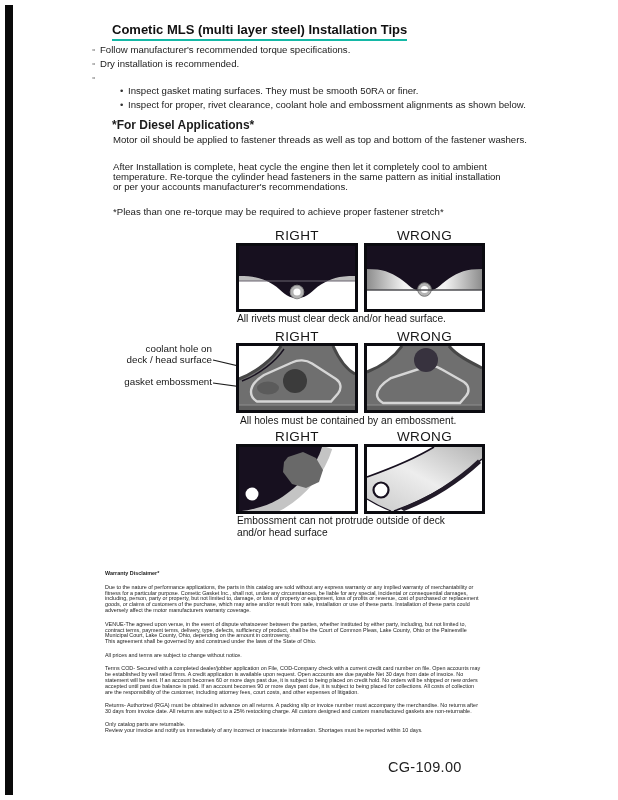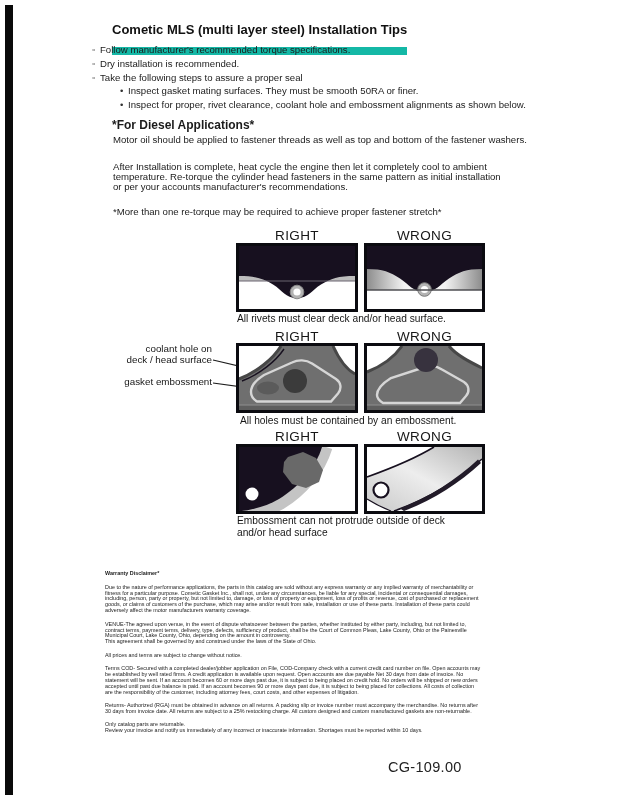--- a/index.html
+++ b/index.html
@@ -4,21 +4,21 @@
 <style>
   html,body{margin:0;padding:0;}
   body{width:618px;height:800px;position:relative;background:#ffffff;
        font-family:"Liberation Sans","DejaVu Sans",sans-serif;color:#1b1b1b;overflow:hidden;}
   .abs{position:absolute;}
   .nowrap div{white-space:nowrap;}
 
   #scan-bar{left:5px;top:5px;width:8px;height:790px;background:#0a0a0a;}
 
   #doc-title{left:112px;top:22px;font-size:13px;font-weight:bold;color:#111;
-             border-bottom:8px solid #14b8a6;padding-bottom:10px;white-space:nowrap;}
+             border-bottom:2px solid #14b8a6;padding-bottom:2px;white-space:nowrap;}
 
   #bullet-list{left:92px;top:43px;font-size:9.6px;line-height:13.8px;}
   .b-row{display:flex;white-space:nowrap;}
   .b-row .mk{width:8px;color:#333;}
   .b-row.sub{margin-left:28px;}
 
   #diesel-heading{left:112px;top:118px;font-size:12px;font-weight:bold;white-space:nowrap;}
   .para{font-size:9.6px;line-height:10.2px;}
   #diesel-p1{left:113px;top:135px;}
   #diesel-p2{left:113px;top:162px;}
@@ -51,42 +51,41 @@
   <div class="b-row">
     <span class="mk">◦</span>
     <span>Follow manufacturer's recommended torque specifications.</span>
   </div>
   <div class="b-row">
     <span class="mk">◦</span>
     <span>Dry installation is recommended.</span>
   </div>
   <div class="b-row">
     <span class="mk">◦</span>
-    <span>Take the following steps to assure a proper seal</span>
   </div>
   <div class="b-row sub">
     <span class="mk">•</span>
     <span>Inspect gasket mating surfaces.  They must be smooth 50RA or finer.</span>
   </div>
   <div class="b-row sub">
     <span class="mk">•</span>
     <span>Inspect for proper, rivet clearance, coolant hole and embossment alignments as shown below.</span>
   </div>
 </div>
 
 <div id="diesel-heading" class="abs">*For Diesel Applications*</div>
 <div id="diesel-p1" class="abs para nowrap">
     <div>Motor oil should be applied to fastener threads as well as top and bottom of the fastener washers.</div>
   </div>
 <div id="diesel-p2" class="abs para nowrap">
     <div>After Installation is complete, heat cycle the engine then let it completely cool to ambient</div>
     <div>temperature. Re-torque the cylinder head fasteners in the same pattern as initial installation</div>
     <div>or per your accounts manufacturer's recommendations.</div>
   </div>
-<div id="diesel-note" class="abs">*More than one re-torque may be required to achieve proper fastener stretch*</div>
+<div id="diesel-note" class="abs">*Pleas than one re-torque may be required to achieve proper fastener stretch*</div>
 
 <div class="abs rw-label" style="left:236px;top:228px;width:122px;">RIGHT</div>
 <div class="abs rw-label" style="left:364px;top:228px;width:121px;">WRONG</div>
 
 <svg class="abs fig-box" style="left:236px;top:243px;" width="122" height="69" viewBox="0 0 122 69">
   <rect x="1.5" y="1.5" width="119" height="66" fill="#ffffff"></rect>
   <rect x="3" y="28" width="116" height="10" fill="#bdbdbd"></rect>
   <path d="M3,3 H119 V33 C102,33 95,35.5 85,41.5 C75,47.5 73,55 61,55 C49,55 47,47.5 37,41.5 C27,35.5 20,33 3,33 Z" fill="#17101f"></path>
   <line x1="3" y1="38" x2="119" y2="38" stroke="#6a6570" stroke-width="1"></line>
   <circle cx="61" cy="49" r="6.8" fill="#b3b3b3" stroke="#8a8a8a" stroke-width="1"></circle>

